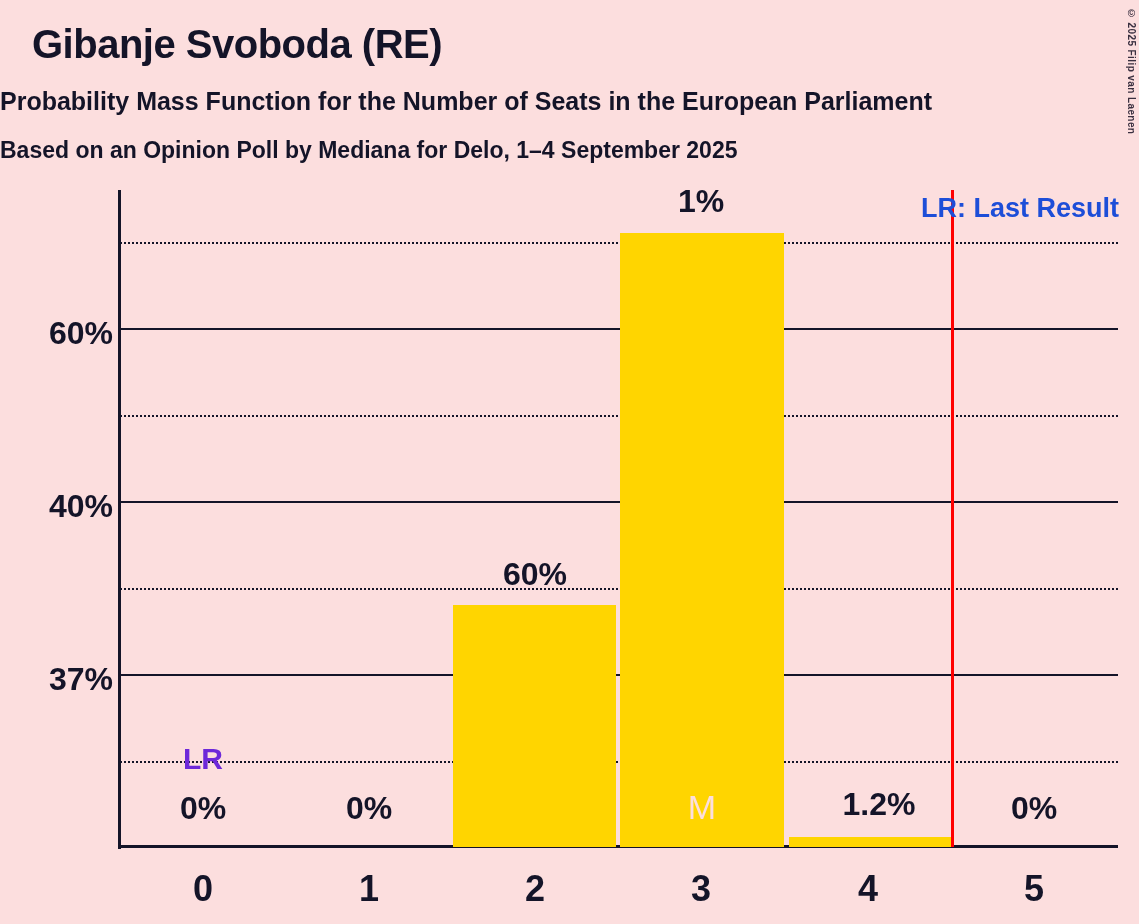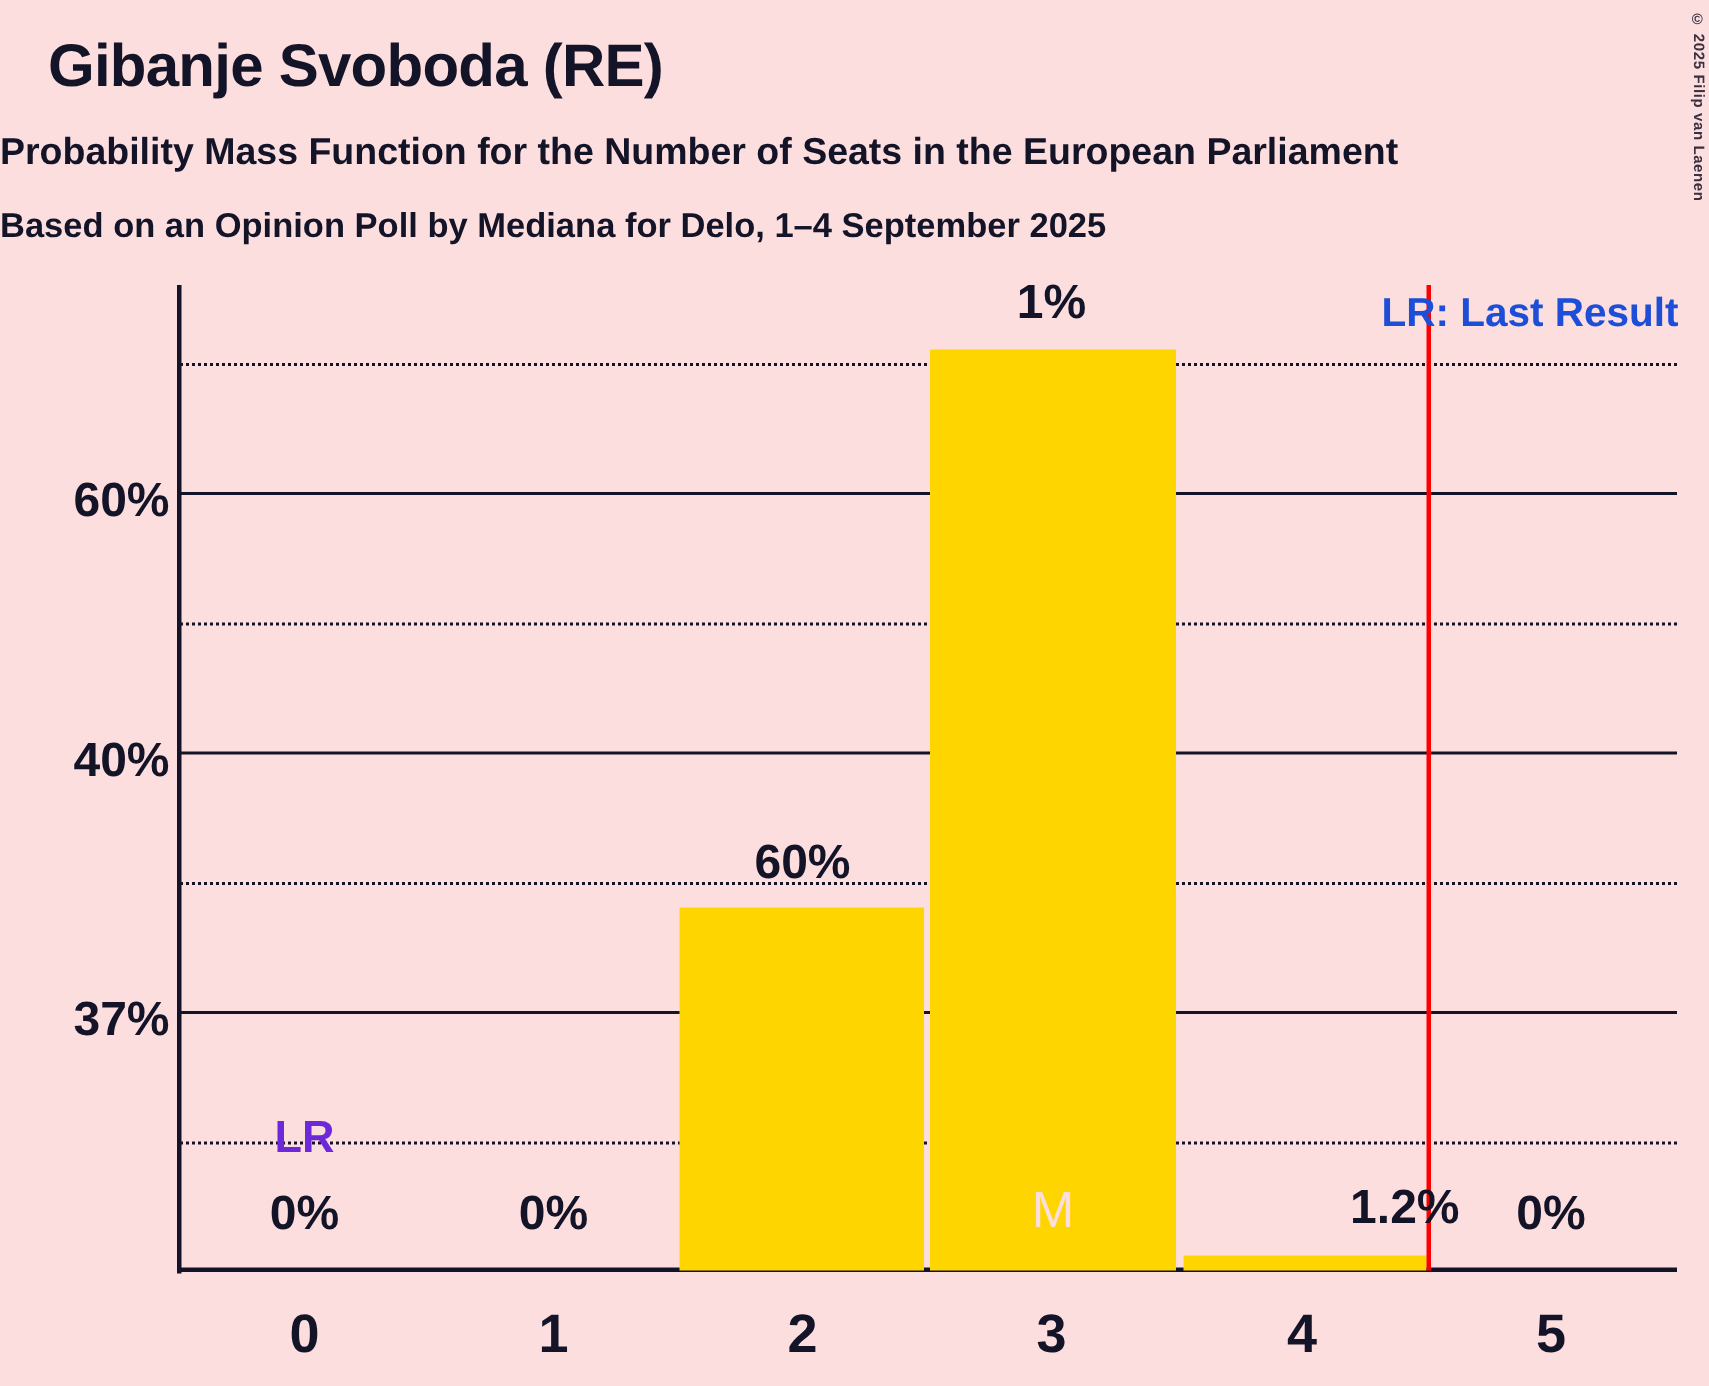--- a/index.html
+++ b/index.html
@@ -221,21 +221,21 @@
   <div id="lr-line"></div>
 
   <div class="y-tick-label" style="top:664px">37%</div>
   <div class="y-tick-label" style="top:491px">40%</div>
   <div class="y-tick-label" style="top:318px">60%</div>
 
   <div class="bar-value-label" style="left:120px; top:792px; width:166px;">0%</div>
   <div class="bar-value-label" style="left:286px; top:792px; width:166px;">0%</div>
   <div class="bar-value-label" style="left:452px; top:558px; width:166px;">60%</div>
   <div class="bar-value-label" style="left:618px; top:185px; width:166px;">1%</div>
-  <div class="bar-value-label" style="left:785px; top:788px; width:188px;text-align:right;">1.2%</div>
+  <div class="bar-value-label" style="left:785px; top:788px; width:188px;">1.2%</div>
   <div class="bar-value-label" style="left:951px; top:792px; width:166px;">0%</div>
 
   <div id="lr-marker" style="left:120px; top:744px; width:166px;">LR</div>
 
   <div class="x-tick-label" style="left:120px">0</div>
   <div class="x-tick-label" style="left:286px">1</div>
   <div class="x-tick-label" style="left:452px">2</div>
   <div class="x-tick-label" style="left:618px">3</div>
   <div class="x-tick-label" style="left:785px">4</div>
   <div class="x-tick-label" style="left:951px">5</div>

